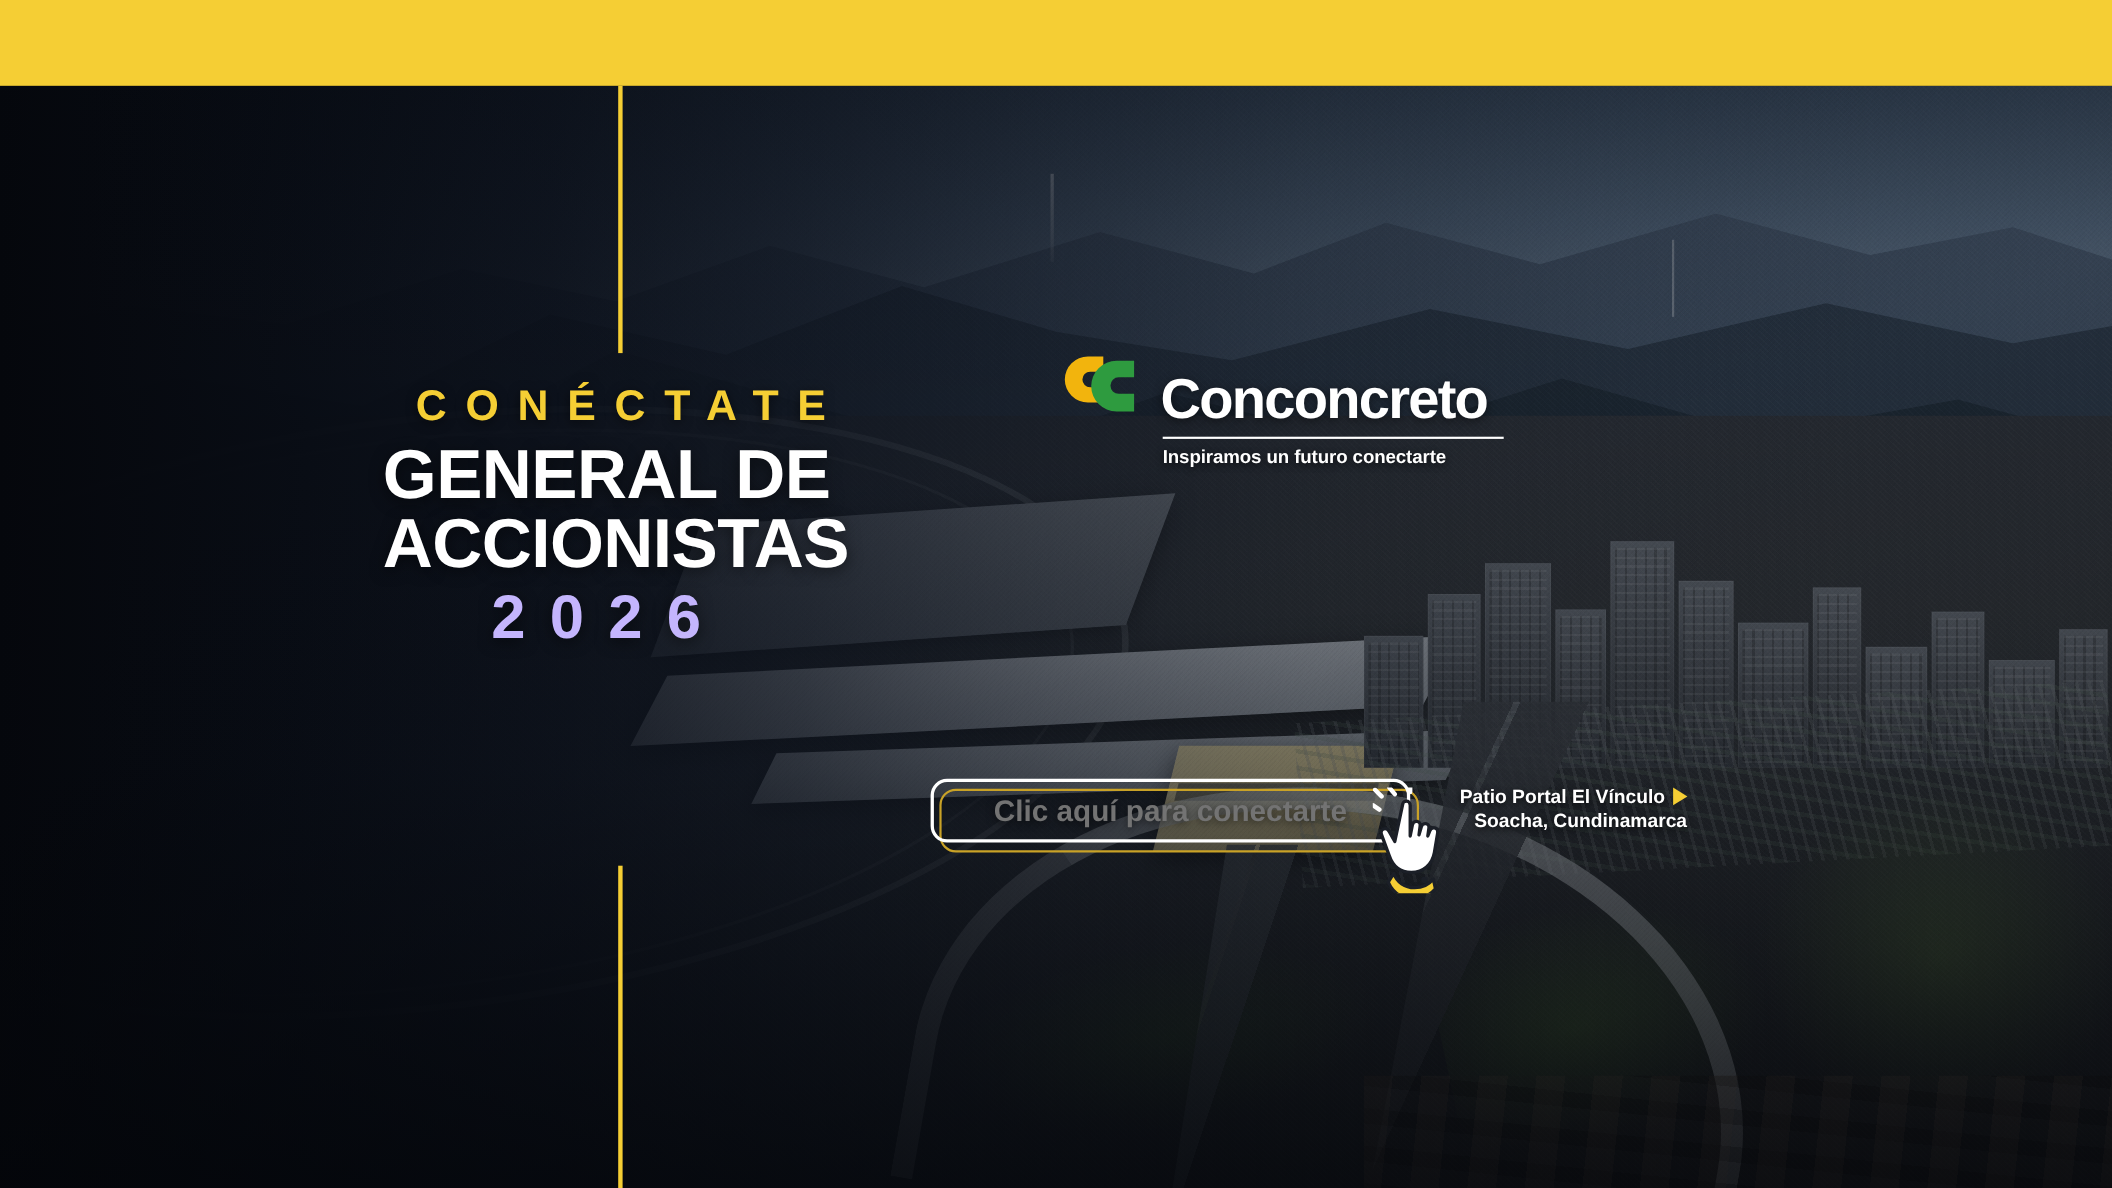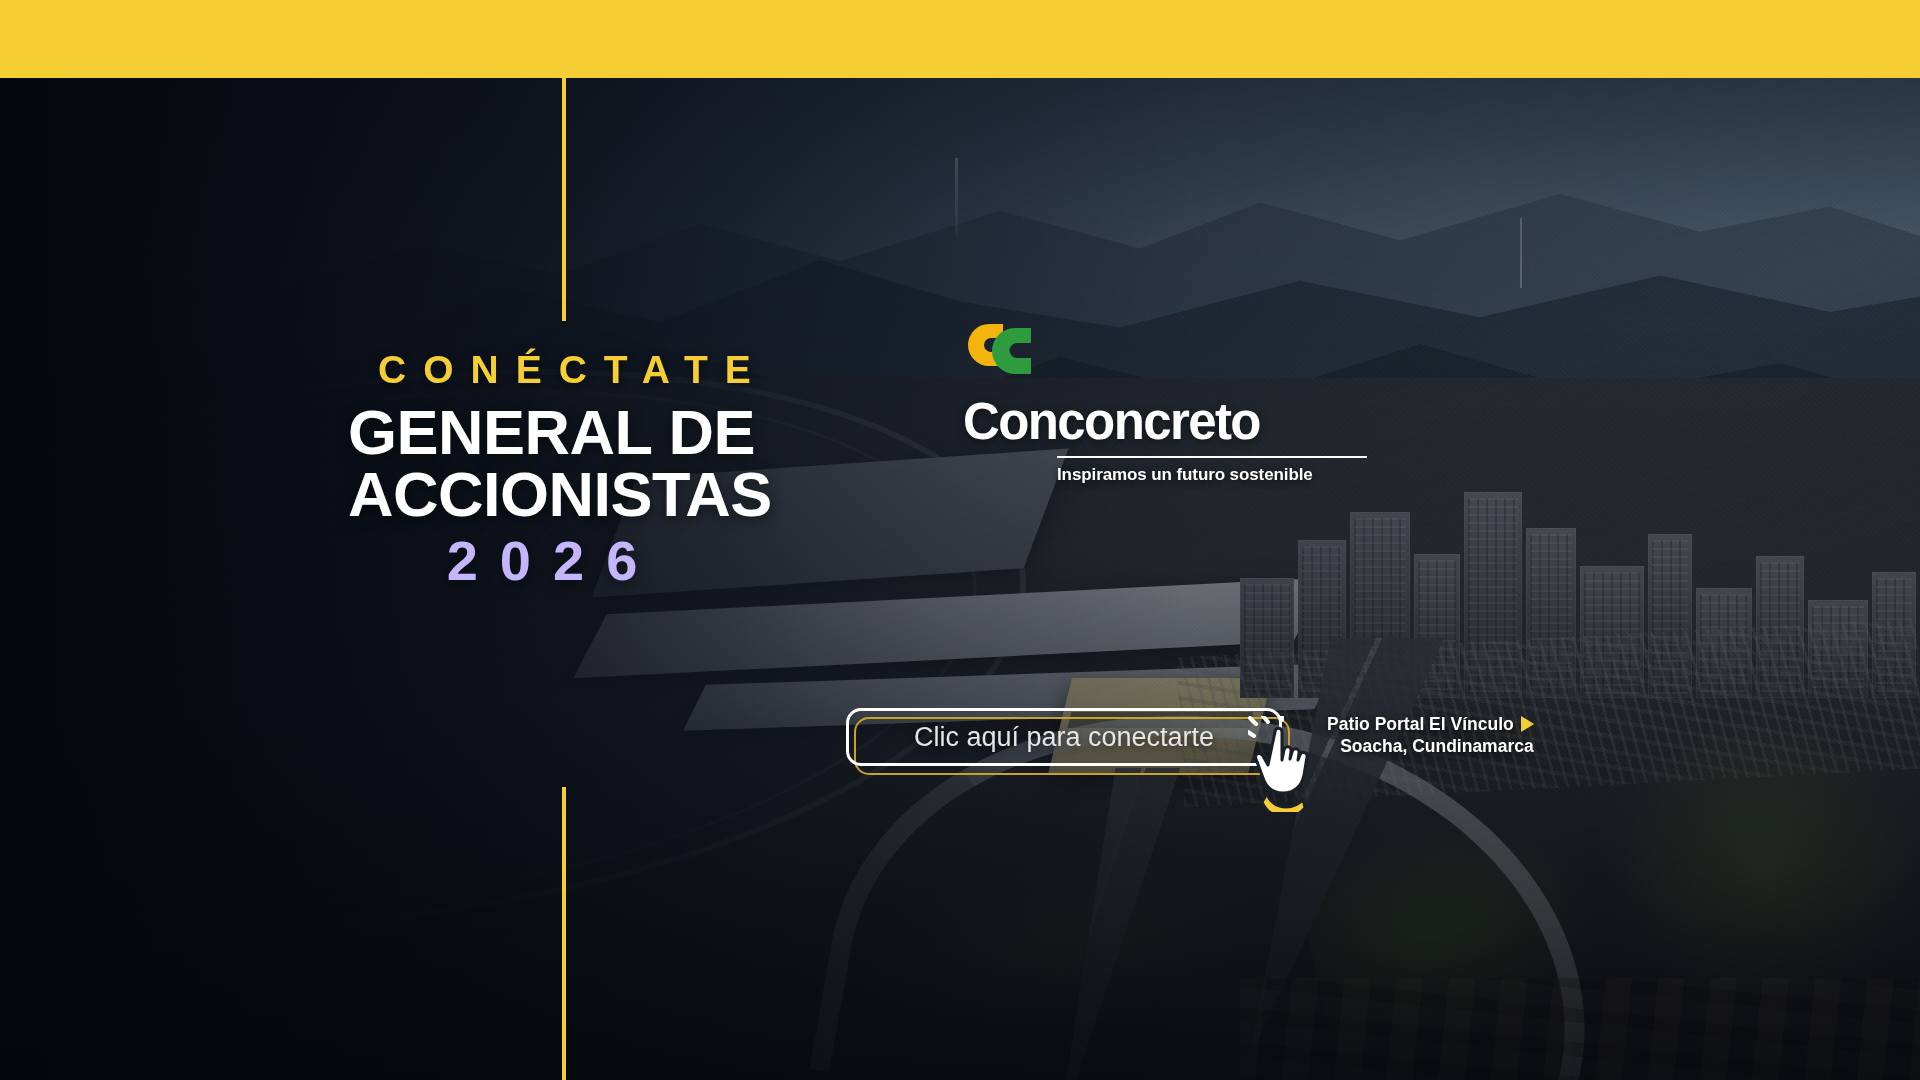--- a/index.html
+++ b/index.html
@@ -238,21 +238,21 @@
     border:3px solid #ffffff; border-radius:15px;
     display:flex; align-items:center; justify-content:center;
     cursor:pointer;
   }
   .cta-gold{
     position:absolute; left:8px; top:9px; width:436px; height:58px;
     border:2px solid #C9A227; border-radius:15px; pointer-events:none;
   }
   .cta-label{
     position:relative; z-index:2;
-    font-size:27px; font-weight:400; color:#e5e5e5; white-space:nowrap;
+    font-size:27px; font-weight:700; color:#737373; white-space:nowrap;
     text-shadow:0 2px 8px rgba(0,0,0,.6);
   }
 
   
   .cursor{ position:absolute; left:1248px; top:716px; width:86px; height:96px; z-index:46; }
 
   
   .loc{
     position:absolute; left:1312px; top:713px; z-index:45;
     text-align:right; line-height:1.28;
@@ -263,21 +263,21 @@
     text-shadow:0 2px 7px rgba(0,0,0,.75);
   }
   .tri{
     width:0;height:0;border-left:13px solid #F5CE34;
     border-top:8px solid transparent;border-bottom:8px solid transparent;
     flex:0 0 auto;
   }
 
   
   .logo{ position:absolute; left:965px; top:318px; z-index:45; width:400px; }
-  .logo-top{ display:flex; align-items:flex-start; gap:8px;flex-direction:column; }
+  .logo-top{ display:flex; align-items:flex-end; gap:8px; }
   .logo-mark{ width:84px; height:70px; flex:0 0 auto; }
   .logo-word{
     font-size:51px; font-weight:700; color:#ffffff; letter-spacing:-1.6px;
     line-height:1; white-space:nowrap; margin-left:-2px;
     text-shadow:0 2px 9px rgba(0,0,0,.5);
   }
   .logo-rule{
     height:2px; background:#ffffff; margin:9px 0 7px 92px; width:310px;
   }
   .logo-tag{
@@ -357,21 +357,21 @@
       <span class="logo-mark">
         <svg viewBox="0 0 84 70" width="84" height="70">
           <path d="M38 6 H24 A21 21 0 0 0 24 48 H38 V34 H26 A7 7 0 0 1 26 20 H38 Z" fill="#F2B40D"></path>
           <path d="M66 10 H50 A23 23 0 0 0 50 56 H66 V40 H52 A7.5 7.5 0 0 1 52 25 H66 Z" fill="#2E9B3F"></path>
           <path d="M66 10 H58 V25 H66 Z" fill="#F2B40D" opacity="0"></path>
         </svg>
       </span>
       <span class="logo-word">Conconcreto</span>
     </div>
     <div class="logo-rule"></div>
-    <div class="logo-tag">Inspiramos un futuro sostenible</div>
+    <div class="logo-tag">Inspiramos un futuro conectarte</div>
   </div>
 
   <div class="cta-wrap">
     <div class="cta-gold"></div>
     <div class="cta">
       <span class="cta-label">Clic aquí para conectarte</span>
     </div>
   </div>
 
   <span class="cursor">

